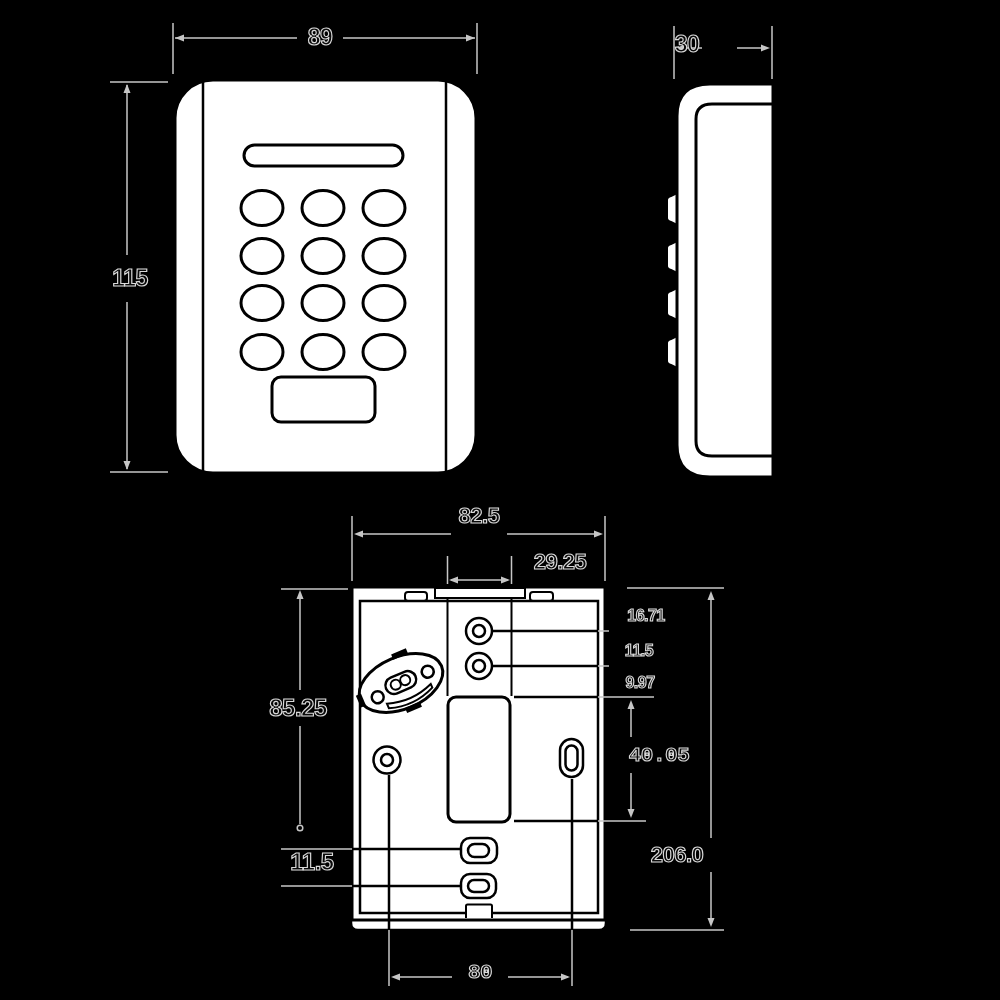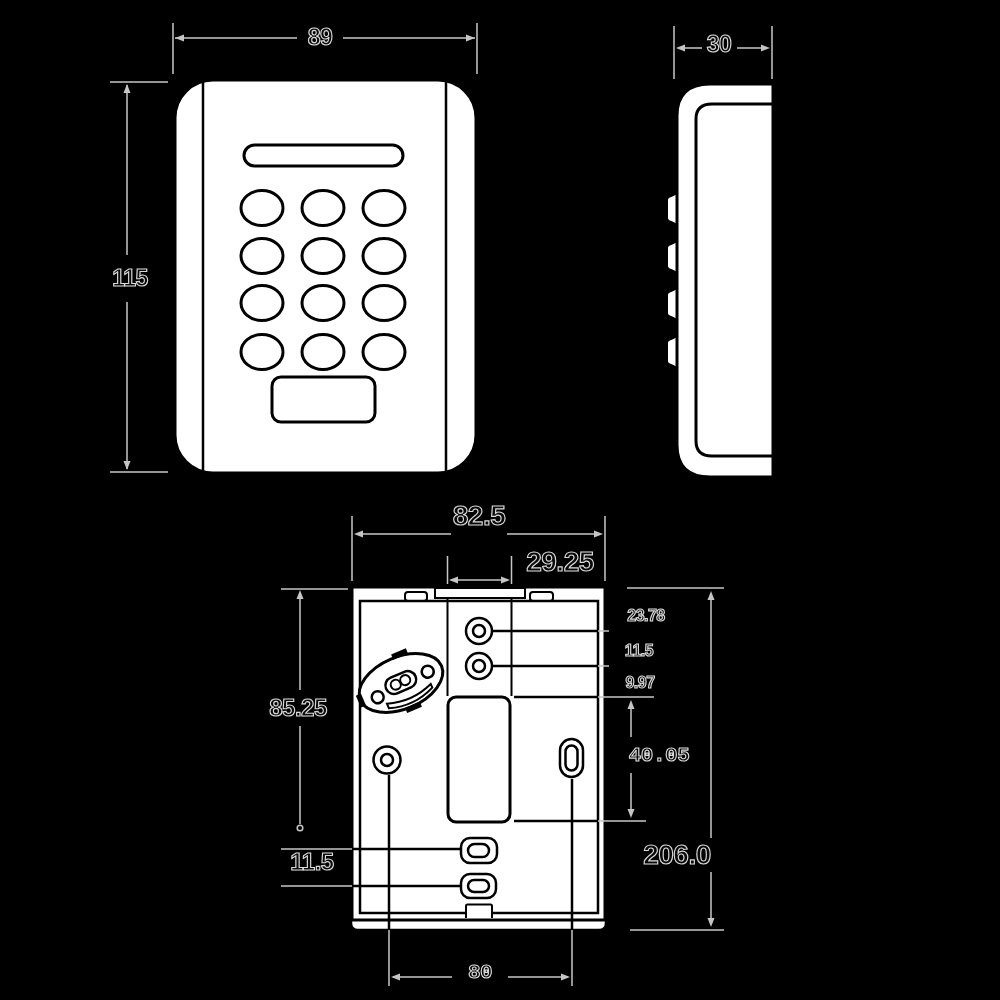--- a/index.html
+++ b/index.html
@@ -10,21 +10,21 @@
     position:absolute;
     transform:translate(-50%,-50%);
     color:#0a0a0a;
     -webkit-text-stroke:1.15px #d9d9d9;
     font-weight:bold;
     letter-spacing:-0.5px;
     white-space:nowrap;
     line-height:1;
   }
   .sz-xl{font-size:23px;}
-  .sz-lg{font-size:28px;}
+  .sz-lg{font-size:22px;}
   .sz-md{font-size:21px;font-family:Liberation Mono, monospace;}
   .sz-sm{font-size:24px;}
   .sz-xs{font-size:16px;}
 </style>
 </head>
 <body>
 
 <div class="canvas">
 
 <svg width="1000" height="1000" viewBox="0 0 1000 1000">
@@ -157,24 +157,24 @@
     <g>
       <path d="M627,588 H724 M630,930 H724 M711,595 V838 M711,872 V921"></path>
       <polygon points="711,591 707.5,600 714.5,600" fill="#c6c6c6" stroke="none"></polygon>
       <polygon points="711,927 707.5,918 714.5,918" fill="#c6c6c6" stroke="none"></polygon>
     </g>
   </g>
 </svg>
 
 <span class="dim-label sz-xl" style="left:320px;top:37px">89</span>
 <span class="dim-label sz-xl" style="left:130px;top:278px">115</span>
-<span class="dim-label sz-xl" style="left:719px;top:44px">30</span>
+<span class="dim-label sz-xl" style="left:687px;top:44px">30</span>
 <span class="dim-label sz-lg" style="left:479px;top:516px">82.5</span>
 <span class="dim-label sz-lg" style="left:560px;top:562px">29.25</span>
-<span class="dim-label sz-xs" style="left:646px;top:616px">23.78</span>
+<span class="dim-label sz-xs" style="left:646px;top:616px">16.71</span>
 <span class="dim-label sz-xs" style="left:639px;top:651px">11.5</span>
 <span class="dim-label sz-xs" style="left:640px;top:683px">9.97</span>
 <span class="dim-label sz-md" style="left:659px;top:755px">40.05</span>
 <span class="dim-label sz-lg" style="left:677px;top:855px">206.0</span>
 <span class="dim-label sz-sm" style="left:298px;top:708px">85.25</span>
 <span class="dim-label sz-sm" style="left:312px;top:862px">11.5</span>
 <span class="dim-label sz-md" style="left:480px;top:972px">80</span>
 
 </div>
 

